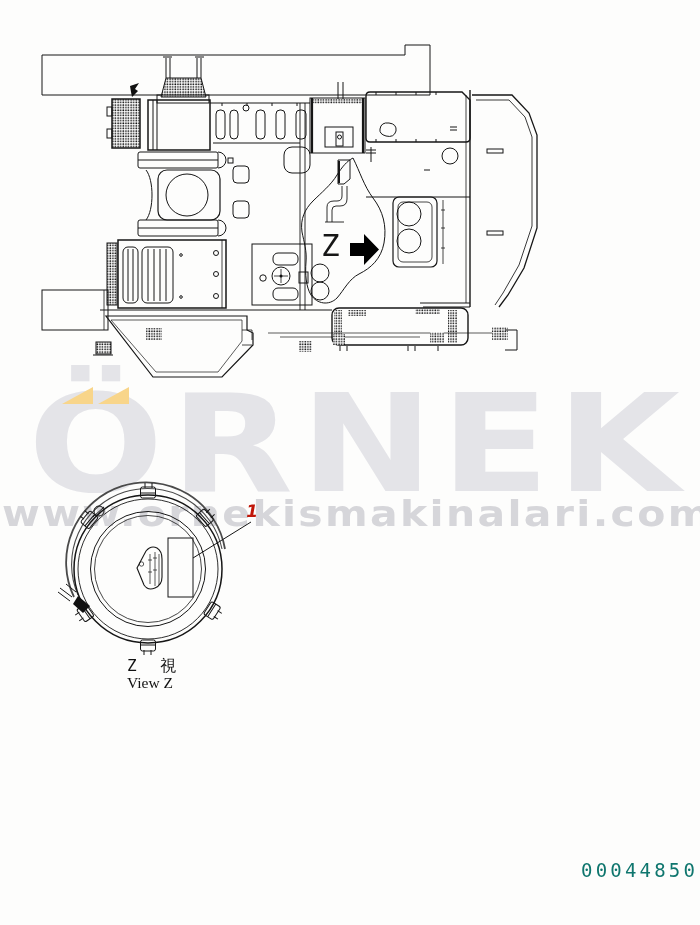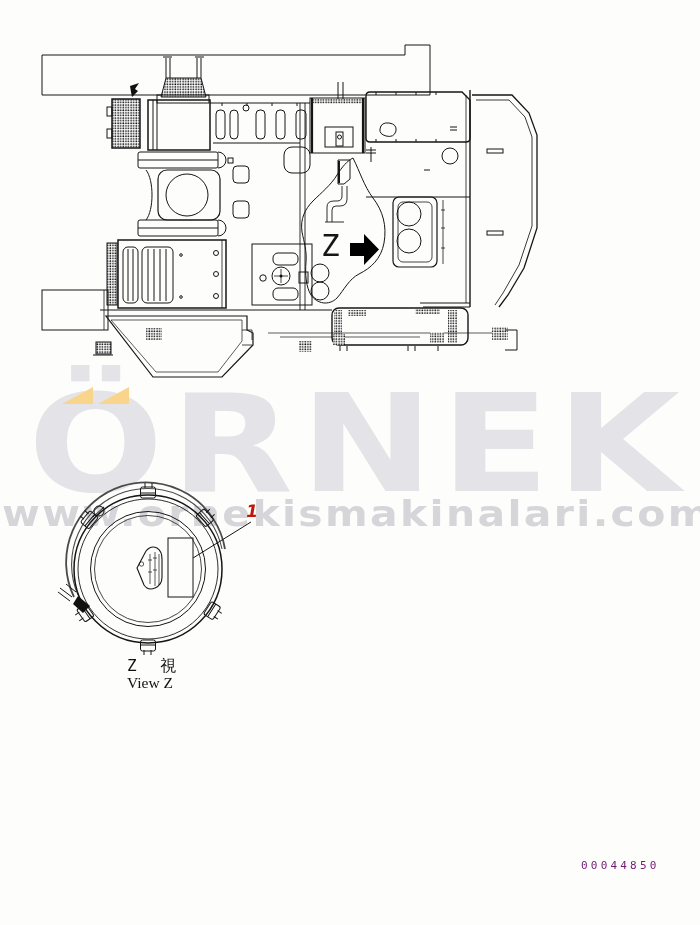--- a/index.html
+++ b/index.html
@@ -15,21 +15,21 @@
           font-family:"DejaVu Sans",sans-serif;}
   
   .z-marker{left:321px;top:227px;font-size:31px;color:#161616;
             font-family:"DejaVu Sans Mono",monospace;font-weight:400;}
   .callout-1{left:246px;top:501px;font-size:17px;color:#c01608;font-weight:bold;
              transform:skewX(-10deg);font-family:"DejaVu Sans",sans-serif;}
   .view-cjk{left:127px;top:656px;font-size:16px;color:#111;word-spacing:14px;
             font-family:"DejaVu Sans Mono","DejaVu Sans",monospace;text-align:right;}
   .view-en{left:127px;top:674px;font-size:15.5px;color:#111;
            font-family:Liberation Serif, serif;}
-  .doc-num{left:581px;top:859px;font-size:11px;color:#701a75;letter-spacing:3.2px;
+  .doc-num{left:581px;top:859px;font-size:19px;color:#0f766e;letter-spacing:3.2px;
            font-family:"DejaVu Sans Mono",monospace;}
   svg{position:absolute;left:0;top:0;}
 </style>
 </head>
 <body>
 
 <div id="canvas">
 
   <div class="abs wm-brand">ÖRNEK</div>
   <div class="abs wm-url">www.ornekismakinalari.com.tr</div>

